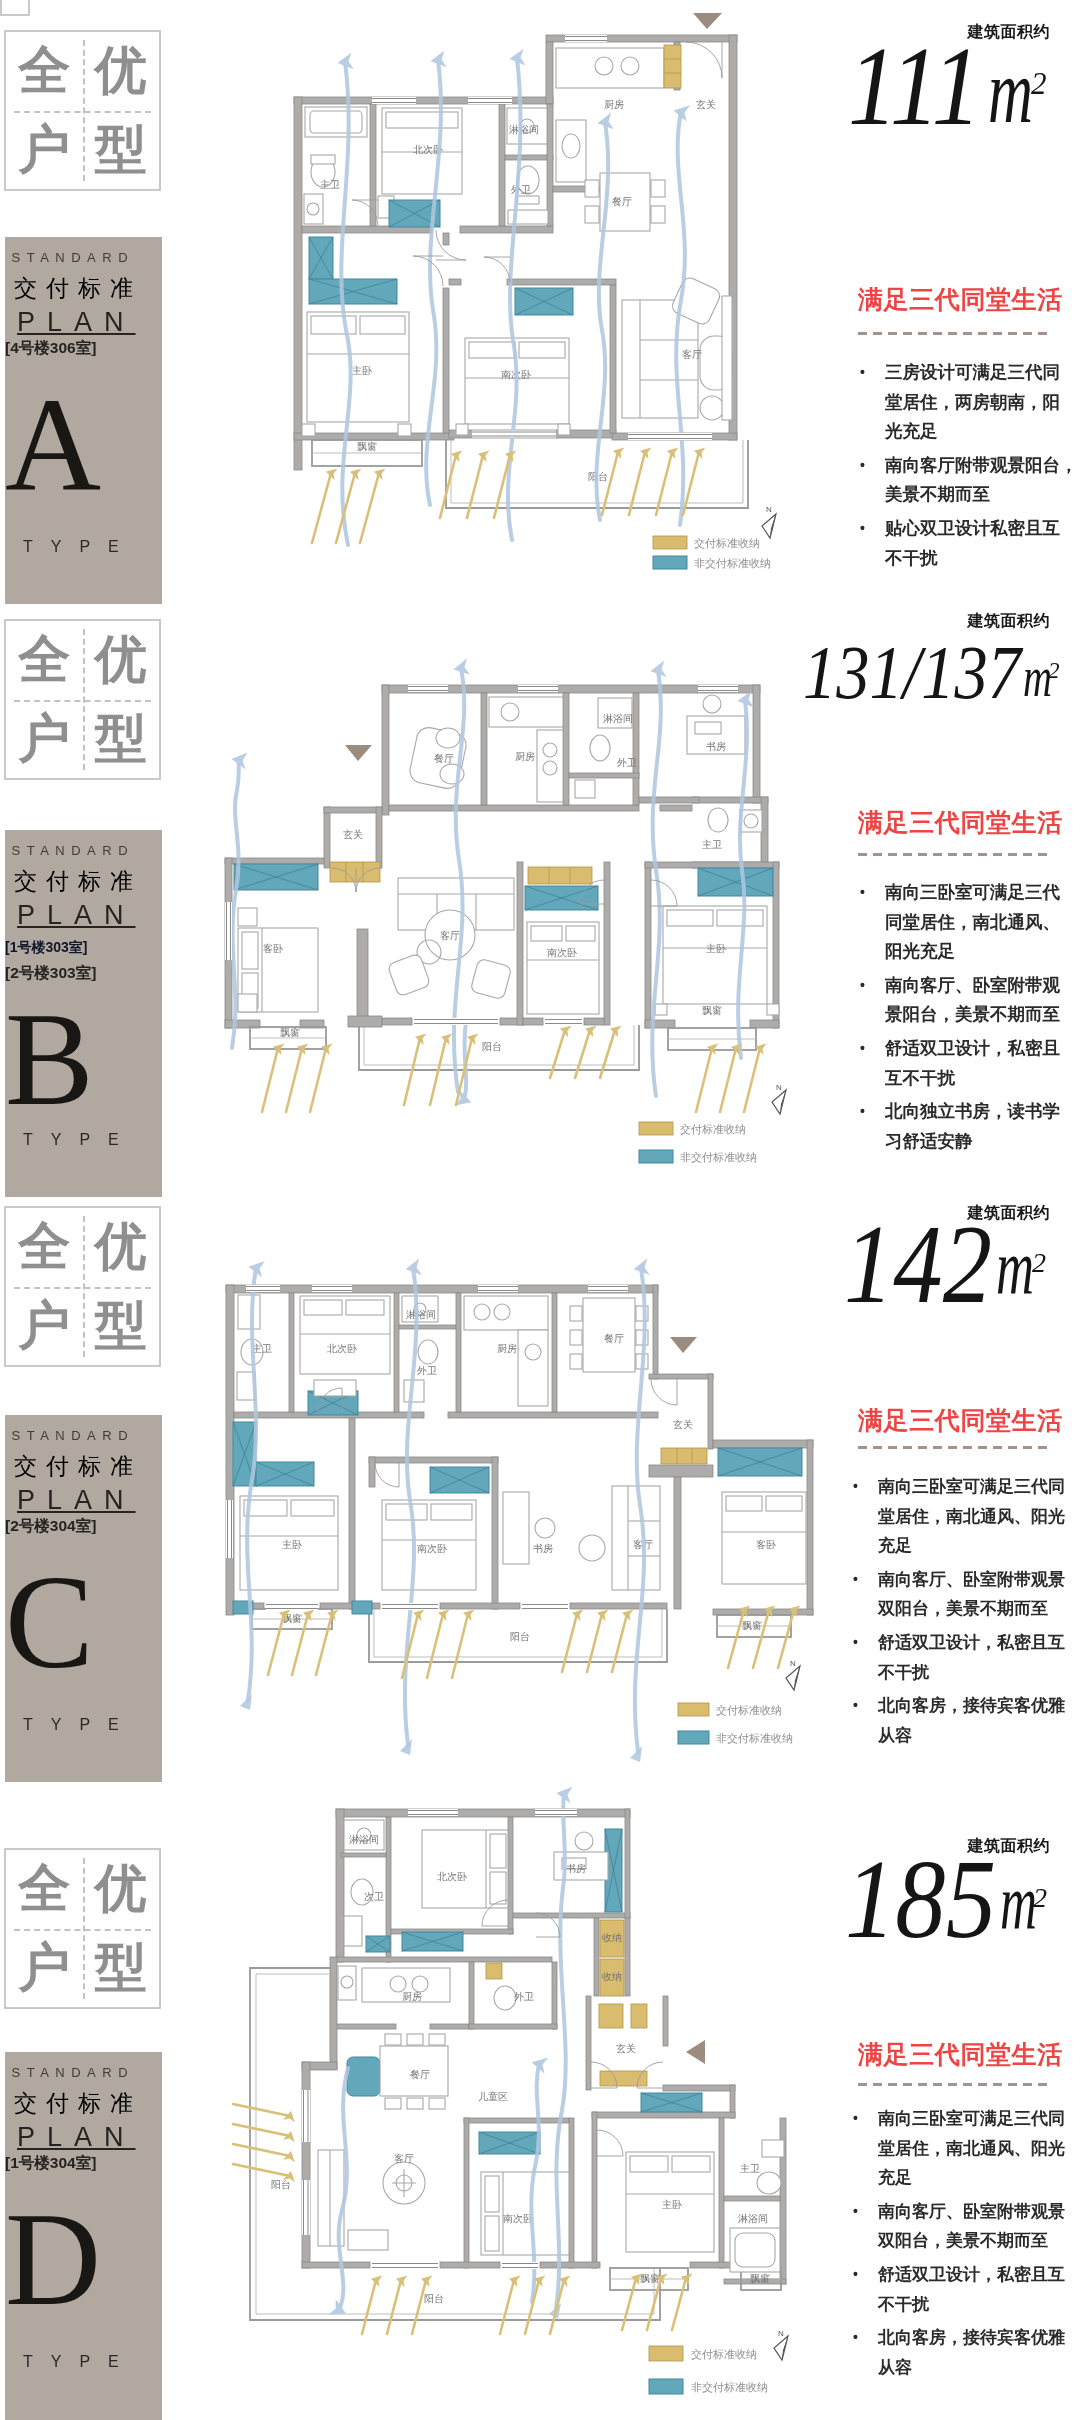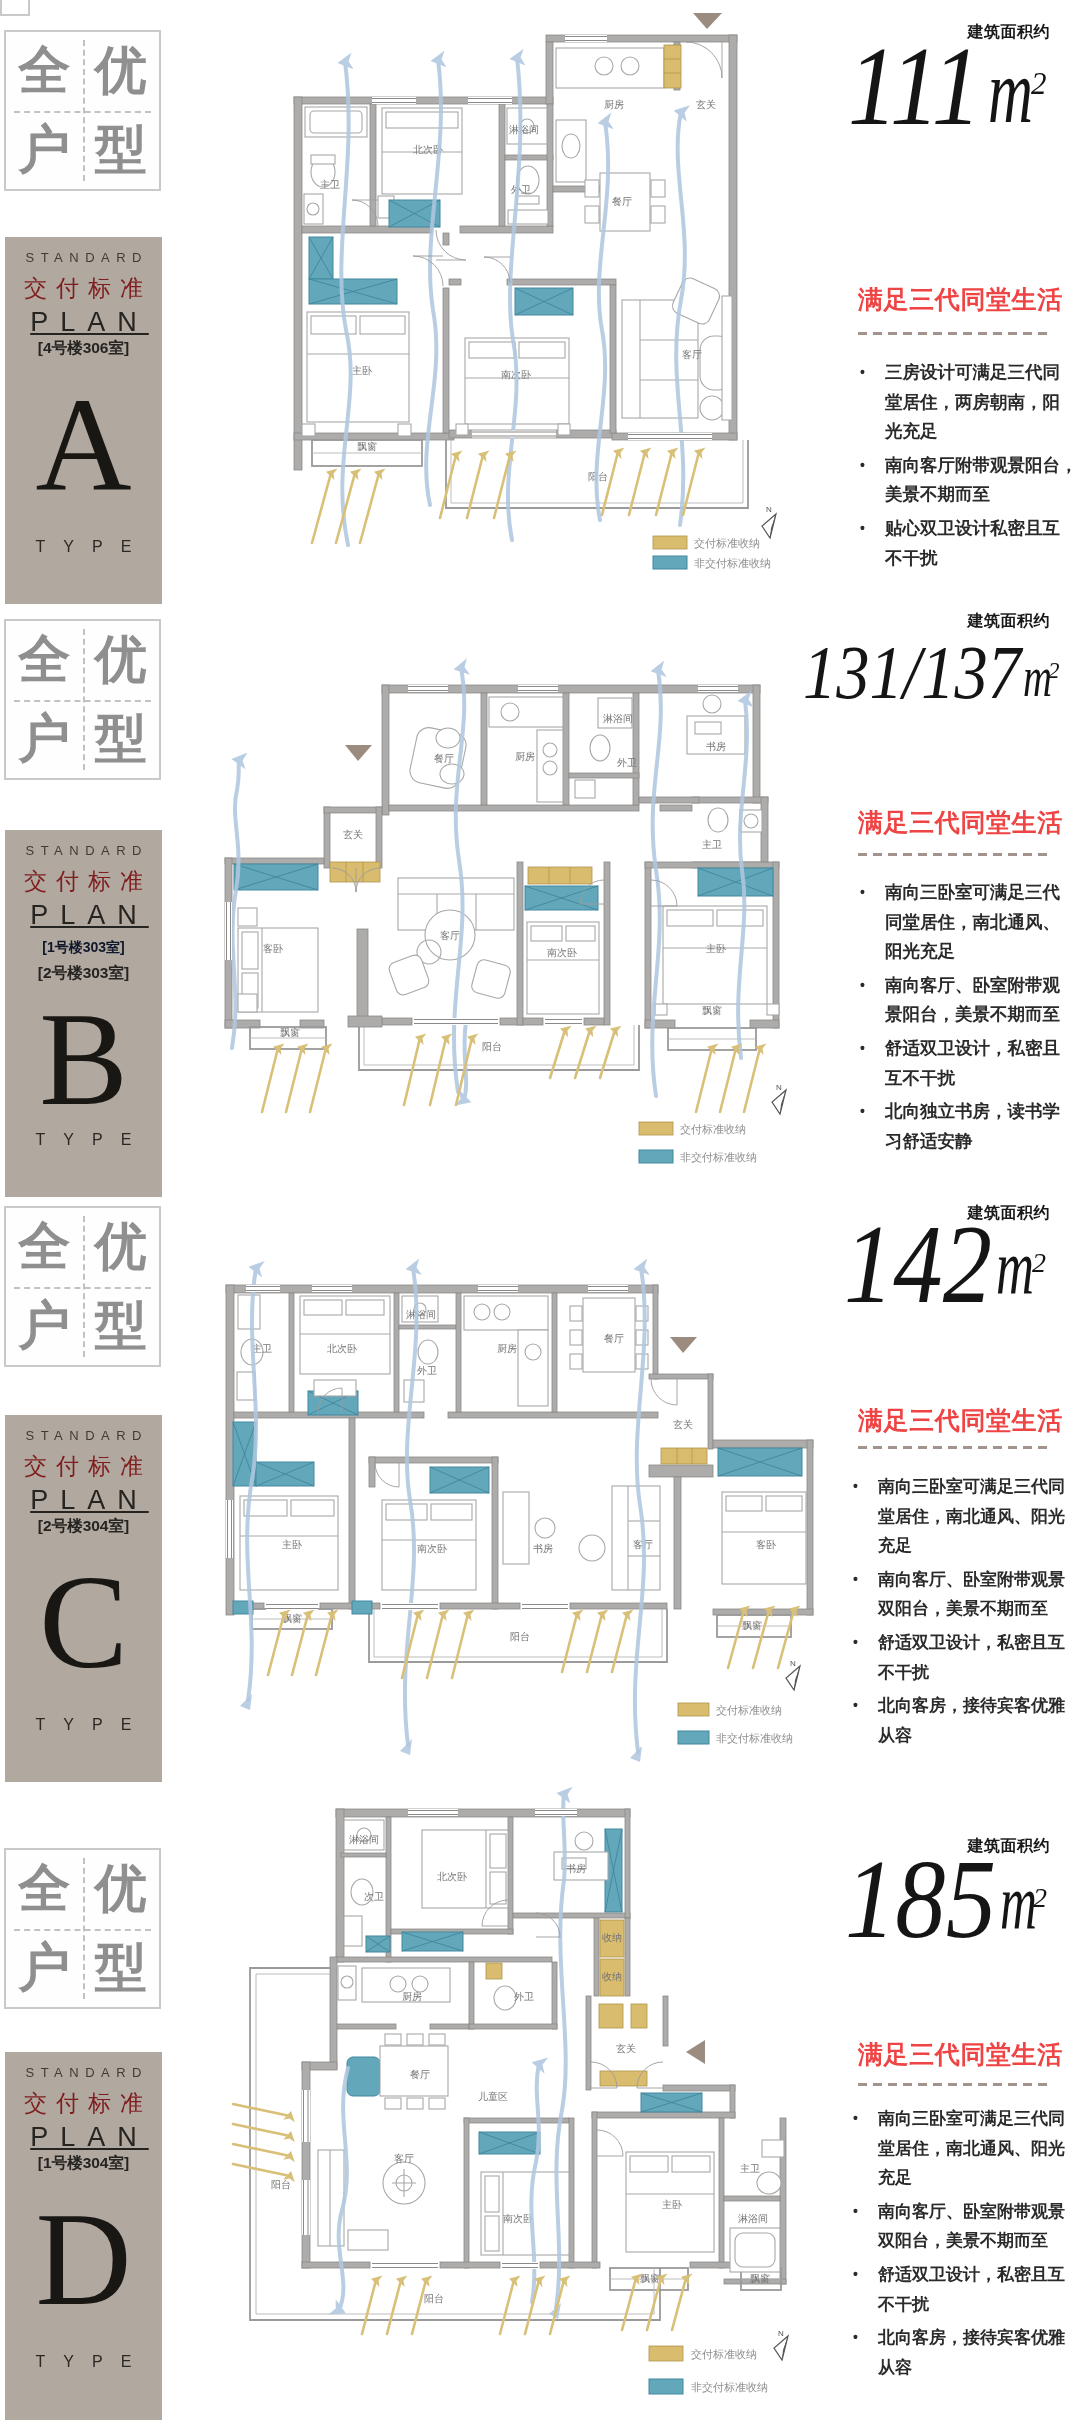--- a/index.html
+++ b/index.html
@@ -2,23 +2,23 @@
 <html><head>
 <meta charset="utf-8">
 <style>
 html,body{margin:0;padding:0;}
 .page{position:relative;width:1080px;height:2420px;background:#ffffff;overflow:hidden;font-family:"Liberation Sans",sans-serif;}
 .qbox{position:absolute;left:4px;width:153px;height:157px;background:#fefefe;border:2px solid #c9c9c9;}
 .qbox .ch{position:absolute;width:50%;height:50%;display:flex;align-items:center;justify-content:center;font-size:52px;color:#8f8f8f;font-weight:bold;}
 .qbox .vline{position:absolute;left:50%;top:8px;bottom:8px;width:0;border-left:2px dashed #c2c2c2;}
 .qbox .hline{position:absolute;top:50%;left:8px;right:8px;height:0;border-top:2px dashed #c2c2c2;}
 .pbox{position:absolute;left:5px;width:157px;height:367px;background:#b1a8a0;}
-.pbox div{position:absolute;width:100%;text-align:center;}
+.pbox div{position:absolute;width:100%;text-align:left;}
 .pb-std{top:13px;font-size:13px;letter-spacing:6.5px;color:#3f3c39;text-indent:6.5px;}
-.pb-jf{top:36px;font-size:23px;letter-spacing:9px;color:#7f1d1d;text-indent:9px;}
+.pb-jf{top:36px;font-size:23px;letter-spacing:9px;color:#000000;text-indent:9px;}
 .pb-plan{top:70px;font-size:27px;letter-spacing:12px;color:#262421;text-indent:12px;text-decoration:underline;}
 .pb-room{top:101px;font-size:15.5px;font-weight:bold;color:#262421;letter-spacing:0px;}
 .pb-room2a{top:109px;font-size:14px;font-weight:bold;color:#0f172a;}
 .pb-room2b{top:133px;font-size:15.5px;font-weight:bold;color:#262421;}
 .pb-letter{top:130px;font-size:133px;font-family:"Liberation Serif",serif;color:#191714;}
 .pb-type{top:301px;font-size:16px;letter-spacing:18px;color:#2b2926;text-indent:18px;}
 .arealabel{position:absolute;right:30px;font-size:16px;font-weight:bold;color:#191919;letter-spacing:0.5px;}
 .benefit{position:absolute;left:858px;font-size:25px;font-weight:bold;color:#ef4444;letter-spacing:0.6px;}
 .dashes{position:absolute;left:858px;width:194px;height:3px;background:repeating-linear-gradient(90deg,#a2948d 0 9px,transparent 9px 15px);}
 .bullets{position:absolute;left:885px;width:200px;font-size:17.5px;font-weight:bold;color:#2a2a2a;line-height:29.6px;}

